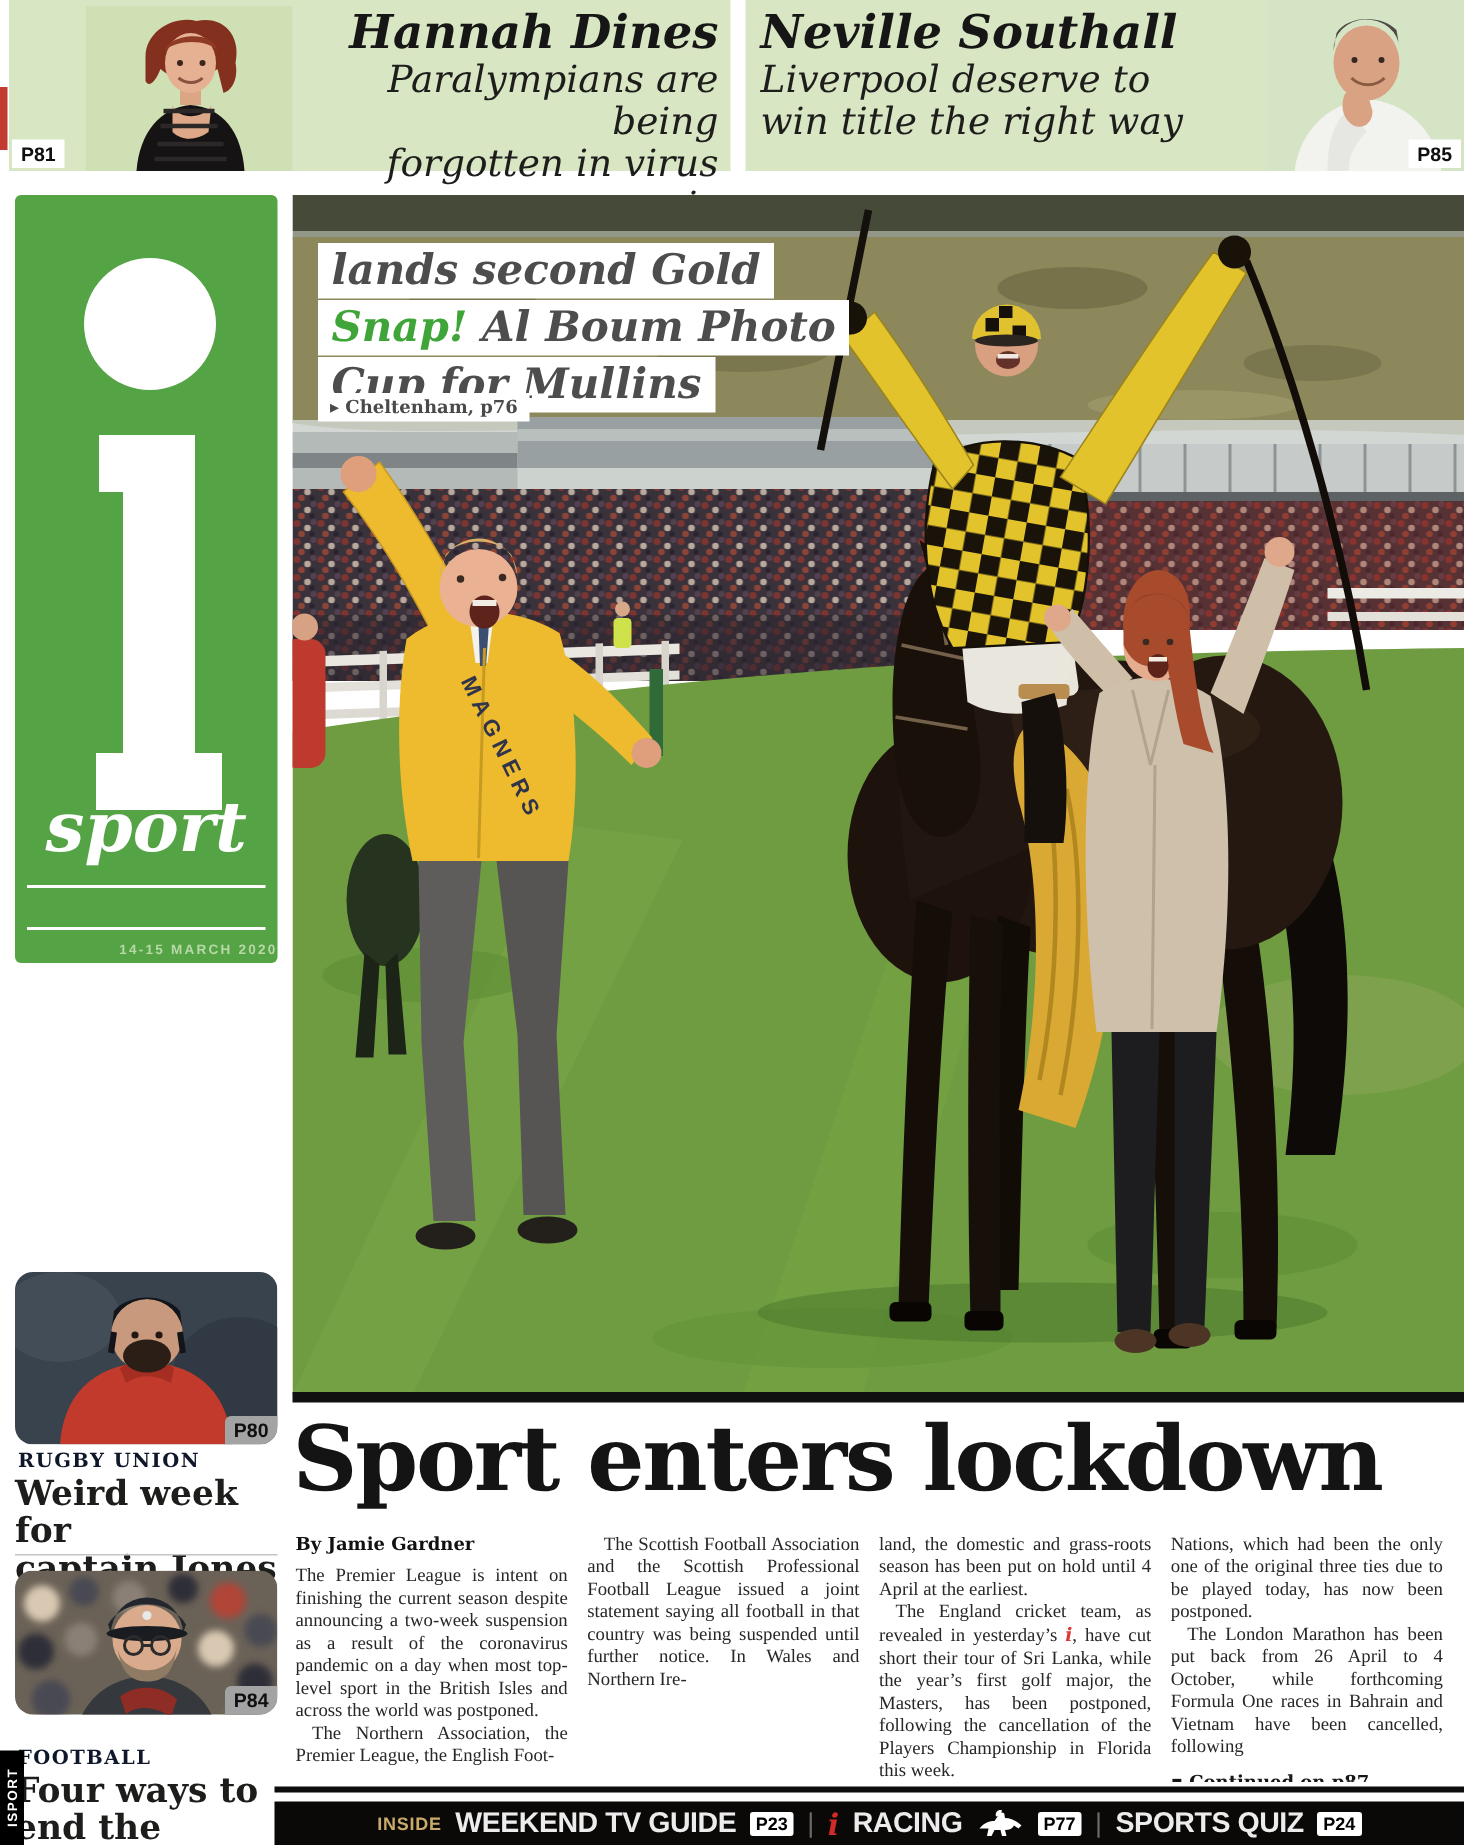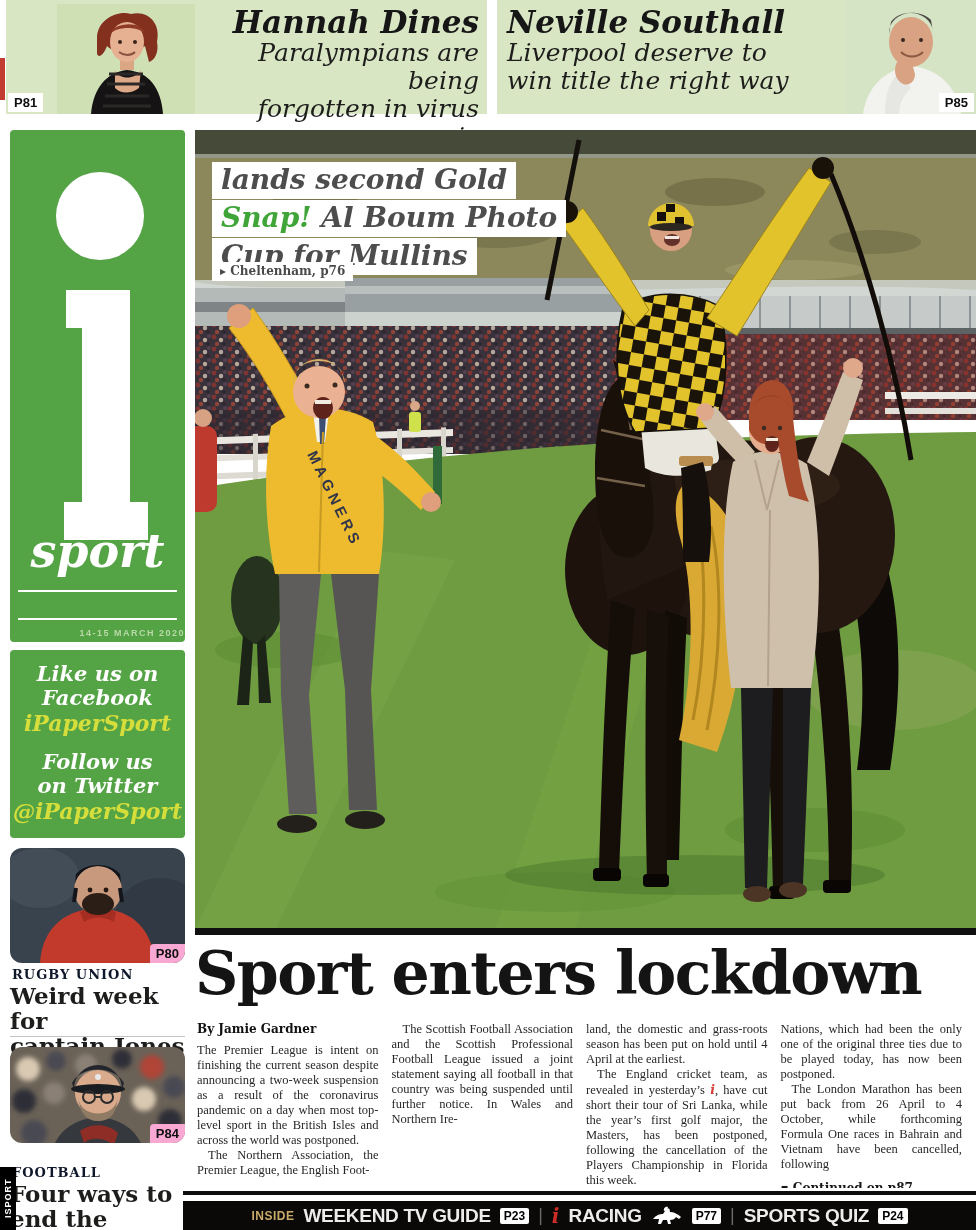--- a/index.html
+++ b/index.html
@@ -24,21 +24,21 @@
   #sb-b{top:650px;height:188px;text-align:center;}
   .sport-word{position:absolute;left:0;top:396px;width:175px;text-align:center;
               font:italic bold 46px/50px "DejaVu Serif",serif;color:#fff;}
   .sb-rule{position:absolute;left:8px;width:159px;height:2px;background:#fff;}
   .sb-date{position:absolute;left:0;top:467px;width:175px;text-align:right;
            font:bold 9px/14px "Liberation Sans",sans-serif;color:#b9d8a8;letter-spacing:1.5px;margin-top:29px;}
   .soc{font:italic bold 21px/24px "DejaVu Serif",serif;color:#fff;}
   .soc-handle{font:italic bold 22px/26px "DejaVu Serif",serif;color:#d6de3b;}
   .teaser-photo{position:absolute;left:10px;width:175px;border-radius:12px;overflow:hidden;}
   .teaser-photo svg{display:block;}
-  .teaser-badge{position:absolute;right:0;bottom:0;background:#f9a8d4;color:#0f0f0f;
+  .teaser-badge{position:absolute;right:0;bottom:0;background:#a3a3a3;color:#0f0f0f;
                 font:bold 13px/15px "Liberation Sans",sans-serif;padding:2px 6px;border-top-left-radius:4px;}
   .section-label{position:absolute;left:12px;font:bold 13px/15px "DejaVu Serif",serif;
                  color:#0f172a;letter-spacing:1px;}
   .teaser-headline{position:absolute;left:10px;width:180px;
                    font:bold 23px/25px "DejaVu Serif",serif;color:#1d1d1b;}
   .sb-divider{position:absolute;left:10px;top:1036px;width:175px;height:1px;background:#c4c4c4;}
   .spine{position:absolute;left:0;top:1167px;width:16px;height:63px;background:#000;
          color:#fff;font:bold 9px "Liberation Sans",sans-serif;letter-spacing:1px;
          writing-mode:vertical-rl;transform:rotate(180deg);text-align:center;line-height:16px;}
 
@@ -131,31 +131,20 @@
     <svg class="abs" style="left:0;top:10px;" width="175" height="400" viewBox="0 0 175 400">
       <circle cx="90" cy="76" r="44" fill="#fff"></circle>
       <path d="M120,150 V362 h18 v40 H54 v-40 h18 V188 h-16 v-38 Z" fill="#fff"></path>
     </svg>
     <div class="sport-word">sport</div>
     <div class="sb-rule" style="top:460px;"></div>
     <div class="sb-date">14-15 MARCH 2020</div>
     <div class="sb-rule" style="top:488px;"></div>
   </div>
 
-  <div class="sb-box" id="sb-b">
-    <div style="padding-top:12px;">
-      <div class="soc">Like us on</div>
-      <div class="soc">Facebook</div>
-      <div class="soc-handle">iPaperSport</div>
-      <div style="height:14px;"></div>
-      <div class="soc">Follow us</div>
-      <div class="soc">on Twitter</div>
-      <div class="soc-handle">@iPaperSport</div>
-    </div>
-  </div>
 
   <div class="teaser-photo" style="top:848px;height:115px;">
     <svg width="175" height="115" viewBox="0 0 175 115" preserveAspectRatio="none">
       <rect width="175" height="115" fill="#39434d"></rect>
       <ellipse cx="30" cy="30" rx="40" ry="30" fill="#4a5560" opacity=".6"></ellipse>
       <ellipse cx="150" cy="70" rx="45" ry="40" fill="#2d3640" opacity=".7"></ellipse>
       <path d="M30,115 C32,84 50,62 88,60 C126,62 142,84 145,115 Z" fill="#c23a2c"></path>
       <path d="M70,64 C80,58 96,58 106,64 L104,74 C94,68 82,68 74,74 Z" fill="#a52d22"></path>
       <circle cx="88" cy="42" r="24" fill="#c9997d"></circle>
       <ellipse cx="88" cy="56" rx="16" ry="11" fill="#2a1e16"></ellipse>

